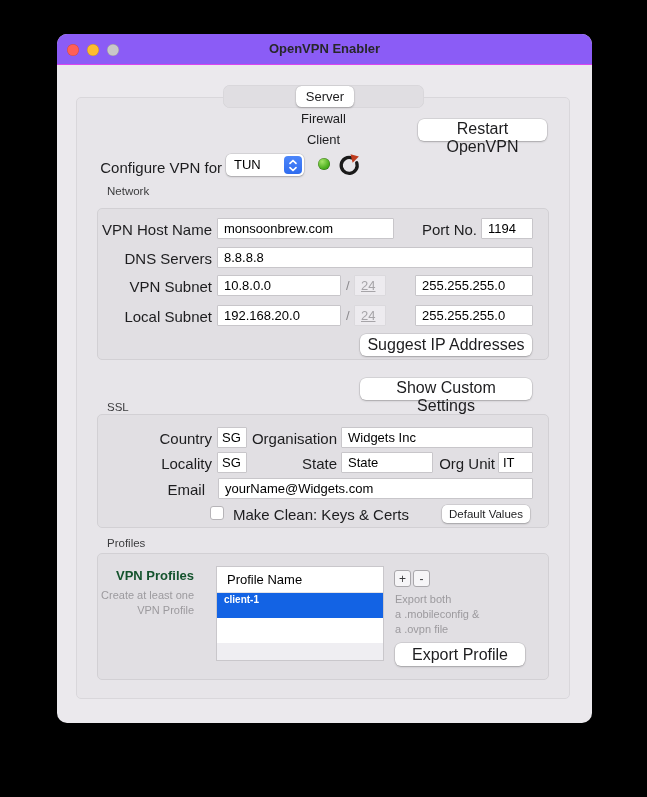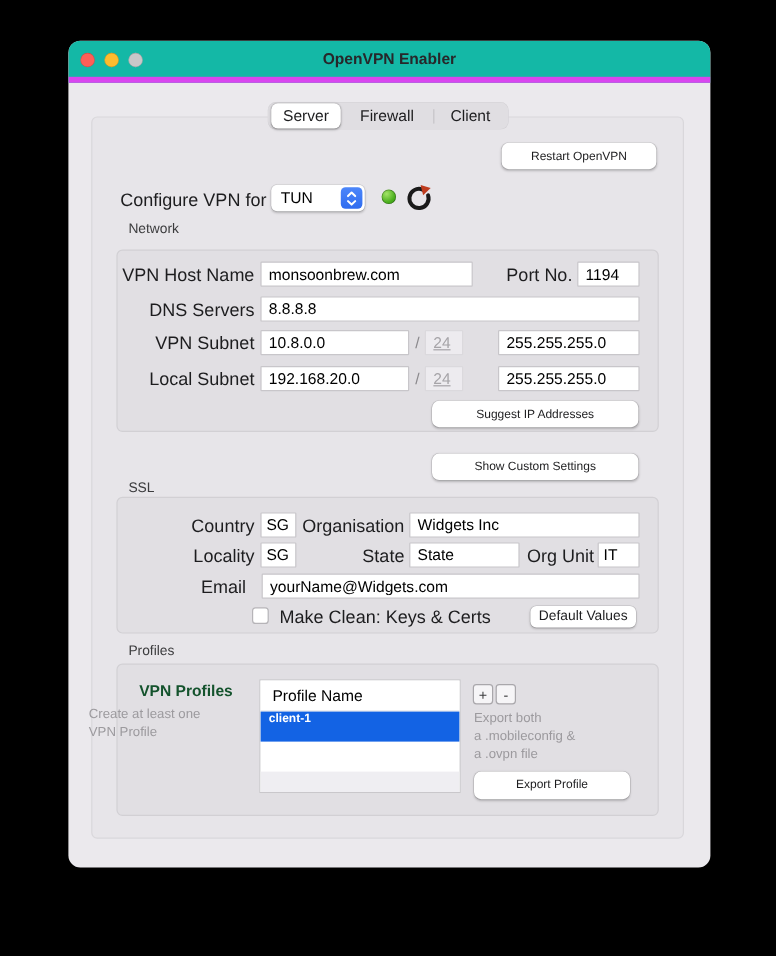--- a/index.html
+++ b/index.html
@@ -1,42 +1,42 @@
 <!DOCTYPE html>
 <html><head>
 <meta charset="utf-8">
 <style>
   html,body{margin:0;padding:0;background:#000;}
   .stage{position:relative;width:647px;height:797px;background:#000;overflow:hidden;
          font-family:"Liberation Sans",sans-serif;-webkit-font-smoothing:antialiased;}
   .window{position:absolute;left:57px;top:34px;width:535px;height:689px;
           background:#EBE9ED;border-radius:10px;overflow:hidden;}
   
-  .titlebar{position:absolute;left:0;top:0;width:100%;height:30px;background:#14b8a6;
-            border-bottom:5px solid #d946ef;}
+  .titlebar{position:absolute;left:0;top:0;width:100%;height:30px;background:#8b5cf6;
+            border-bottom:1px solid #d946ef;}
   .title{position:absolute;left:0;top:0;width:100%;height:30px;line-height:30px;text-align:center;
          font-size:13px;font-weight:700;color:#27272A;}
   .tl{position:absolute;top:10px;width:12px;height:12px;border-radius:50%;
       box-shadow:inset 0 0 0 0.5px rgba(0,0,0,0.2);}
   
   .segctl{position:absolute;left:166px;top:51px;width:201px;height:23px;background:#E0DEE2;
-          border-radius:7px;display:flex;align-items:center;box-shadow:inset 0 0 0 0.5px rgba(0,0,0,0.06);}
+          border-radius:7px;display:flex;align-items:center;box-shadow:inset 0 0 0 0.5px rgba(0,0,0,0.06);flex-direction:column;}
   .seg{font-size:13px;color:#1d1d1f;text-align:center;line-height:21px;position:relative;}
   .seg-selected{background:#FFFFFF;border-radius:5.5px;height:21px;margin:1px 0 1px 3px;
                 box-shadow:0 0 1px rgba(0,0,0,0.25),0 1px 2px rgba(0,0,0,0.25);}
   .seg-divider{width:1px;height:12px;background:#C6C4C8;}
   
   .panel{position:absolute;left:19px;top:63px;width:494px;height:602px;background:#E7E5E9;
          border:1px solid #D9D7DB;border-radius:5px;box-sizing:border-box;}
   
   .grouplabel{position:absolute;left:50px;font-size:11.5px;color:#3c3c3e;}
   .groupbox{position:absolute;left:40px;width:452px;background:#E1DFE3;border:1px solid #D2D0D4;
             border-radius:5px;box-sizing:border-box;}
   
-  .btn{position:absolute;background:#FFFFFF;border:none;border-radius:6px;font-size:10px;color:#1d1d1f;
+  .btn{position:absolute;background:#FFFFFF;border:none;border-radius:6px;font-size:16px;color:#1d1d1f;
        font-family:"Liberation Sans",sans-serif;
        box-shadow:0 0 0 0.5px rgba(0,0,0,0.14),0 1px 2px rgba(0,0,0,0.22);}
   .btn-sm{font-size:11.5px;border-radius:5px;}
   .lbl{position:absolute;font-size:15px;color:#1d1d1f;text-align:right;}
   .field{position:absolute;background:#FFFFFF;border:1px solid #C8C6CA;border-radius:1px;
          font-size:13px;color:#000;padding:0 0 0 6px;box-sizing:border-box;height:21px;
          font-family:"Liberation Sans",sans-serif;outline:none;}
   .field-disabled{background:#EDEBEF;border:1px solid #DBD9DD;color:#A6A4A8;text-decoration:underline;}
   .slash{position:absolute;font-size:13px;color:#8a888c;}
   
@@ -154,21 +154,21 @@
     <input class="field" style="left: 161px; top: 444px; width: 315px;" value="yourName@Widgets.com">
 
     <div class="checkbox"></div>
     <div class="lbl" style="left:176px;top:472px;width:190px;text-align:left;">Make Clean: Keys &amp; Certs</div>
     <button class="btn btn-sm" style="left:385px;top:471px;width:88px;height:18px;">Default Values</button>
 
     <div class="grouplabel" style="top:503px;">Profiles</div>
     <div class="groupbox" style="top:519px;height:127px;"></div>
 
     <div class="bold-lbl" style="left:17px;top:534px;width:120px;">VPN Profiles</div>
-    <div class="helper" style="left:17px;top:554px;width:120px;text-align:left;">
+    <div class="helper" style="left:17px;top:554px;width:120px;text-align:right;">
       <div>Create at least one</div>
       <div>VPN Profile</div>
     </div>
 
     <div class="ptable">
       <div class="ptable-header">Profile Name</div>
       <div class="prow prow-selected">client-1</div>
       <div class="prow"></div>
       <div class="prow prow-alt"></div>
       <div class="prow"></div>

